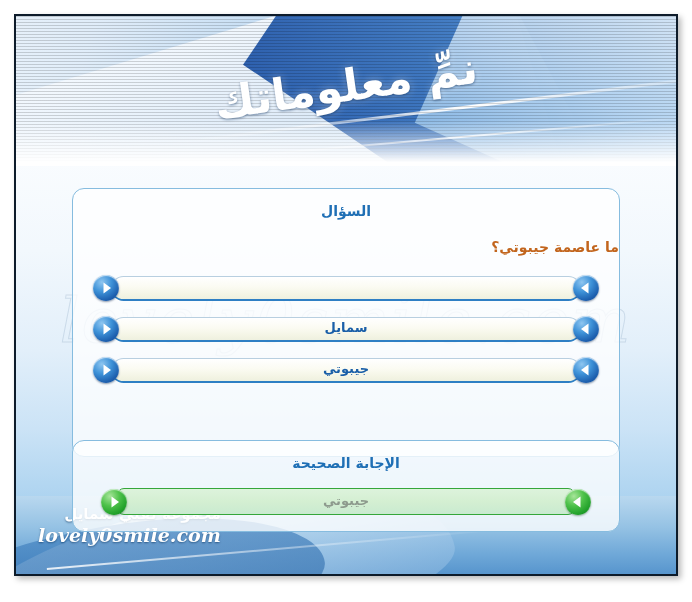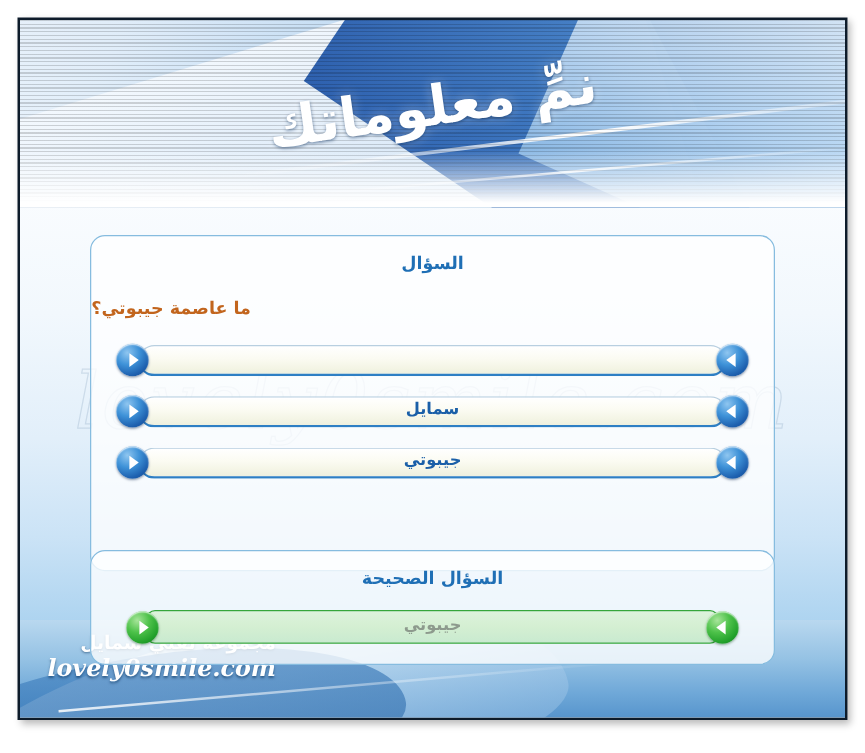--- a/index.html
+++ b/index.html
@@ -152,21 +152,21 @@
 
   .panel-title {
     text-align: center;
     color: #1f6fb5;
     font-size: 14px;
     font-weight: bold;
     direction: rtl;
     margin-top: 14px;
   }
   .question-text {
-    text-align: left;
+    text-align: right;
     color: #c2651d;
     font-size: 14px;
     font-weight: bold;
     direction: rtl;
     margin-top: 20px;
   }
 
   
   .options { margin-top: 20px; }
   .option-row {
@@ -362,21 +362,21 @@
               <path d="M15.5 7.5 L8 13 L15.5 18.5 Z" fill="#ffffff"></path>
             </svg>
           </div>
           <div class="option-label">جيبوتي</div>
         </div>
 
       </div>
     </div>
 
     <div class="panel panel-answer">
-      <div class="panel-title">السؤال الصحيحة</div>
+      <div class="panel-title">الإجابة الصحيحة</div>
       <div class="answer-row">
         <div class="answer-bar"></div>
         <div class="nub nub-left green">
           <svg width="26" height="26" viewBox="0 0 26 26" aria-hidden="true">
             <path d="M10.5 7.5 L18 13 L10.5 18.5 Z" fill="#ffffff"></path>
           </svg>
         </div>
         <div class="nub nub-right green">
           <svg width="26" height="26" viewBox="0 0 26 26" aria-hidden="true">
             <path d="M15.5 7.5 L8 13 L15.5 18.5 Z" fill="#ffffff"></path>

